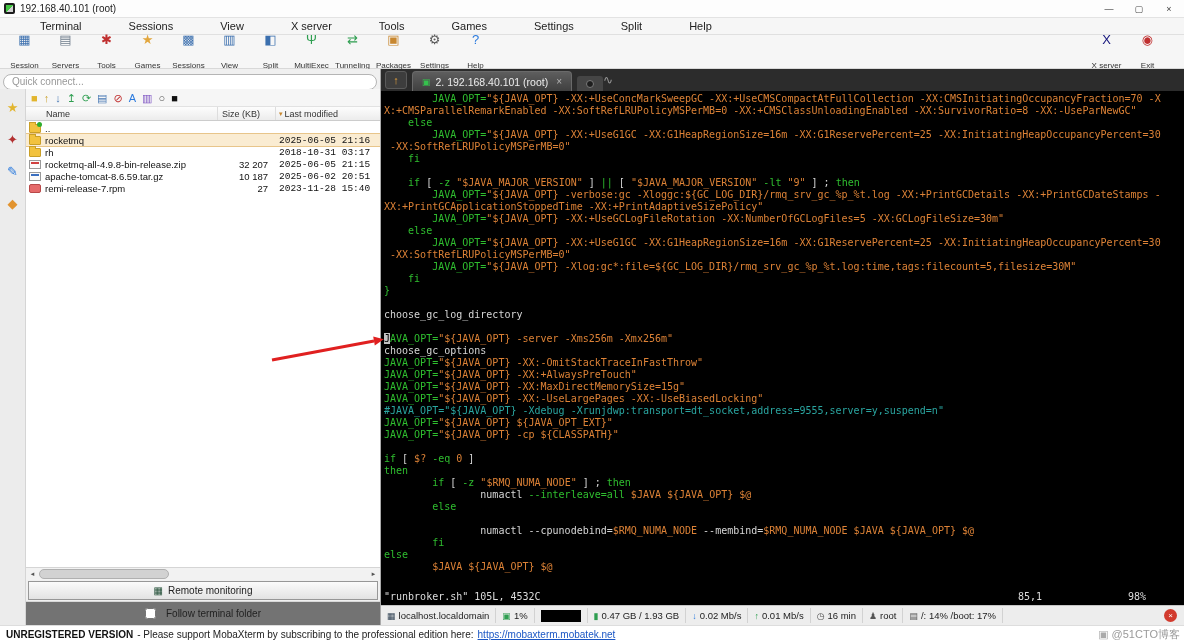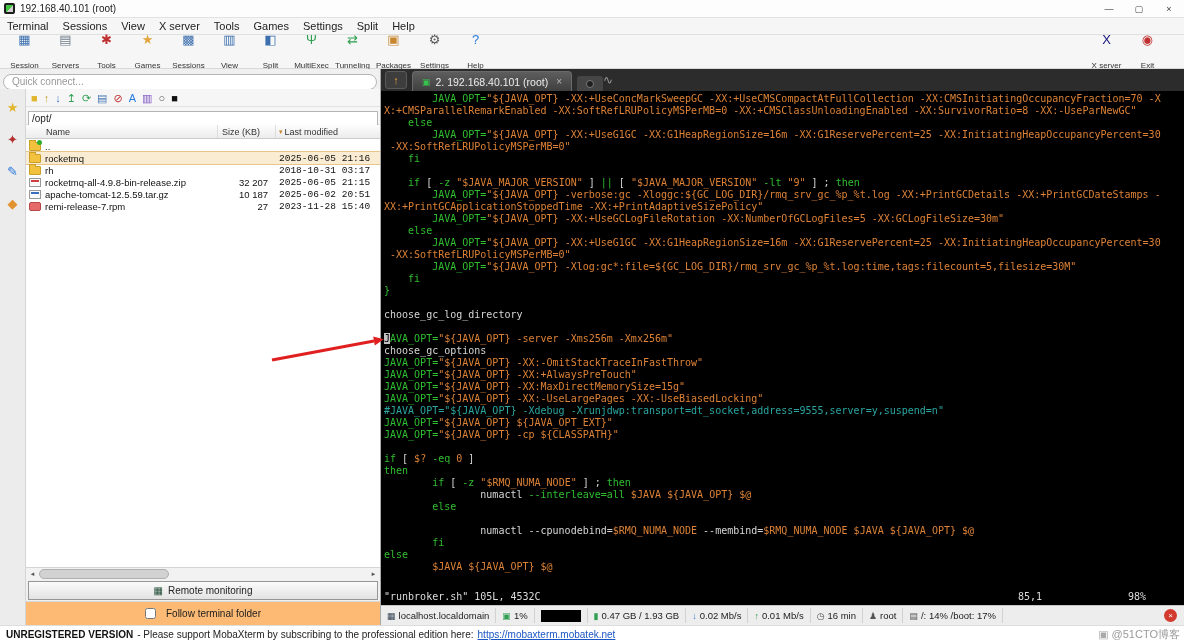--- a/index.html
+++ b/index.html
@@ -10,21 +10,21 @@
   
   .titlebar{height:18px;background:#fdfdfd;border-bottom:1px solid #e3e3e3;display:flex;align-items:center;}
   .app-icon{width:11px;height:11px;margin:0 5px 0 4px;background:#1c1c1c;border-radius:2px;position:relative;flex:none;}
   .app-icon::after{content:"";position:absolute;inset:2px;background:linear-gradient(135deg,#43c543 0 50%,#cfcfcf 50%);}
   .title-text{font-size:10px;color:#222;}
   .win-controls{margin-left:auto;display:flex;height:100%;}
   .win-btn{width:30px;height:100%;display:flex;align-items:center;justify-content:center;font-size:9px;color:#444;}
 
   
   .menubar{height:17px;background:#f6f6f6;border-bottom:1px solid #e0e0e0;display:flex;align-items:center;font-size:11px;}
-  .menu-item{padding:0 7px;color:#222;}
+  .menu-item{padding:0 7px;color:#222;margin-left:33px;}
 
   
   .toolbar{height:34px;background:#f6f6f6;border-bottom:1px solid #d8d8d8;display:flex;align-items:center;padding:0 4px;}
   .tb-group{display:flex;}
   .tb-group.right{margin-left:auto;margin-right:12px;}
   .tb-item{width:41px;height:34px;display:flex;flex-direction:column;align-items:center;justify-content:center;}
   .tb-icon{font-size:13px;line-height:14px;height:14px;}
   .tb-label{font-size:8px;color:#333;margin-top:14px;white-space:nowrap;}
 
   
@@ -65,21 +65,21 @@
   .fmod{width:104px;padding-left:3px;white-space:nowrap;font-family:Liberation Mono, monospace;}
   .hscroll{height:13px;background:#f2f2f2;border-top:1px solid #d5d5d5;display:flex;align-items:center;}
   .hs-btn{width:13px;height:12px;font-size:6px;color:#555;display:flex;align-items:center;justify-content:center;}
   .hs-track{flex:1;height:12px;position:relative;}
   .hs-thumb{position:absolute;left:0;top:1px;width:130px;height:10px;background:#d2d2d2;border:1px solid #b0b0b0;border-radius:5px;}
   .rm-row{height:21px;padding:1px 2px;background:#f0f0f0;}
   .rm-btn{width:100%;height:19px;display:flex;align-items:center;justify-content:center;gap:5px;
           background:linear-gradient(#fbfbfb,#e3e3e3);border:1px solid #979797;font-size:10px;color:#222;
           font-family:"Liberation Sans",sans-serif;}
   .rm-icon{font-size:10px;color:#1d4a32;}
-  .ff-row{height:24px;display:flex;align-items:center;justify-content:center;gap:10px;background:#fdba74;border-top:1px solid #d8d8d8;font-size:10px;color:#222;}
+  .ff-row{height:24px;display:flex;align-items:center;justify-content:center;gap:10px;background:#737373;border-top:1px solid #d8d8d8;font-size:10px;color:#222;}
   .ff-check{width:11px;height:11px;}
 
   
   .right-col{flex:1;display:flex;flex-direction:column;min-width:0;background:#000;}
   .tabbar{height:22px;background:#2c2c2c;display:flex;align-items:flex-end;padding:0 3px;}
   .tab-nav{width:22px;height:18px;margin:0 5px 2px 1px;background:#3d3d3d;border:1px solid #5a5a5a;border-radius:3px;
            color:#e8a33d;font-size:11px;display:flex;align-items:center;justify-content:center;}
   .tab{height:20px;display:flex;align-items:center;gap:5px;padding:0 9px;
        background:linear-gradient(#5e5e5e,#3f3f3f);border:1px solid #6a6a6a;border-bottom:none;
        border-radius:4px 4px 0 0;color:#ececec;font-size:10.5px;white-space:nowrap;}
@@ -228,23 +228,20 @@
               <span class="fb-icon" style="color: rgb(74, 122, 181);">↓</span>
               <span class="fb-icon" style="color: rgb(46, 158, 80);">↥</span>
               <span class="fb-icon" style="color: rgb(46, 158, 80);">⟳</span>
               <span class="fb-icon" style="color: rgb(74, 122, 181);">▤</span>
               <span class="fb-icon" style="color: rgb(192, 48, 48);">⊘</span>
               <span class="fb-icon" style="color: rgb(42, 122, 222);">A</span>
               <span class="fb-icon" style="color: rgb(122, 79, 192);">▥</span>
               <span class="fb-icon" style="color: rgb(85, 85, 85);">○</span>
               <span class="fb-icon" style="color: rgb(17, 17, 17);">■</span>
             </div>
-          <div class="path-row">
-            <input class="path-input" value="/opt/" style="">
-          </div>
           <div class="fheader">
             <span class="fh-name">Name</span>
             <span class="fh-size">Size (KB)</span>
             <span class="fh-mod">
                 <i class="sort">▾</i>
                 <span>Last modified</span>
               </span>
           </div>
           <div class="file-list" id="file-list">
               <div class="frow">
@@ -266,21 +263,21 @@
                 <span class="fmod">2018-10-31 03:17</span>
               </div>
               <div class="frow">
                 <span class="ficon fi-zip"></span>
                 <span class="fname">rocketmq-all-4.9.8-bin-release.zip</span>
                 <span class="fsize">32 207</span>
                 <span class="fmod">2025-06-05 21:15</span>
               </div>
               <div class="frow">
                 <span class="ficon fi-targz"></span>
-                <span class="fname">apache-tomcat-12.5.59.tar.gz</span>
+                <span class="fname">apache-tomcat-8.6.59.tar.gz</span>
                 <span class="fsize">10 187</span>
                 <span class="fmod">2025-06-02 20:51</span>
               </div>
               <div class="frow">
                 <span class="ficon fi-rpm"></span>
                 <span class="fname">remi-release-7.rpm</span>
                 <span class="fsize">27</span>
                 <span class="fmod">2023-11-28 15:40</span>
               </div>
             </div>

